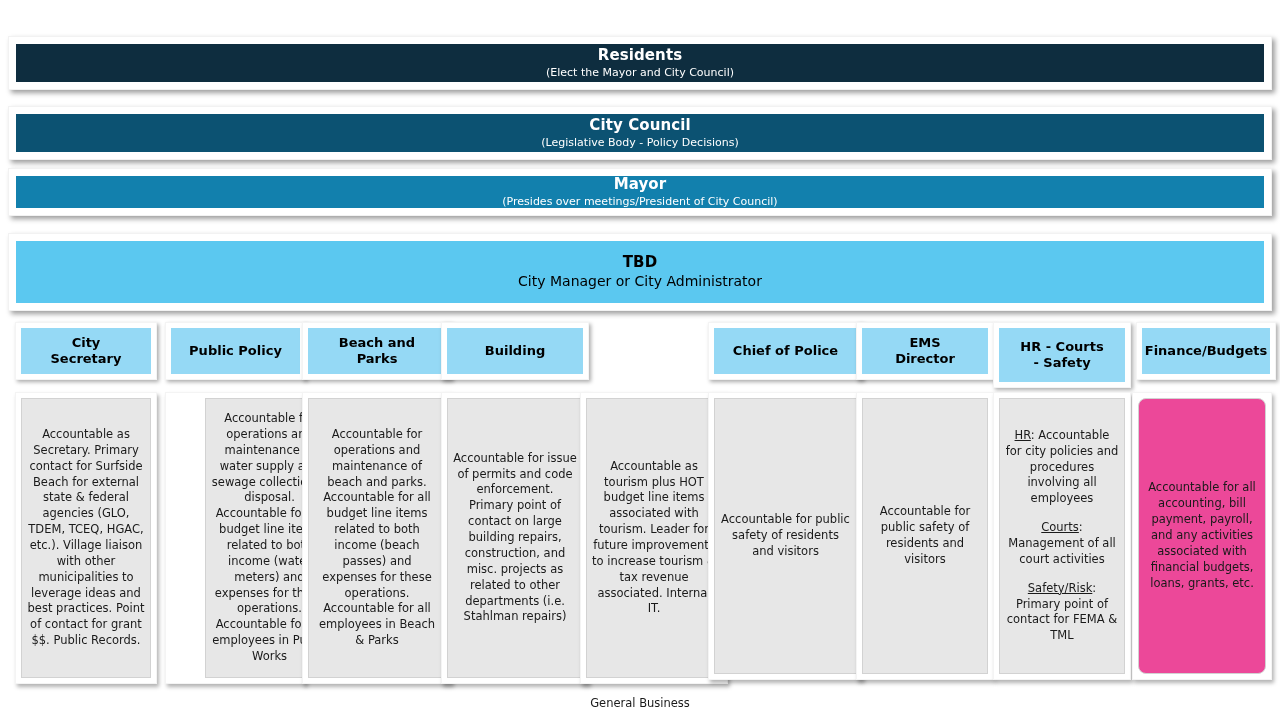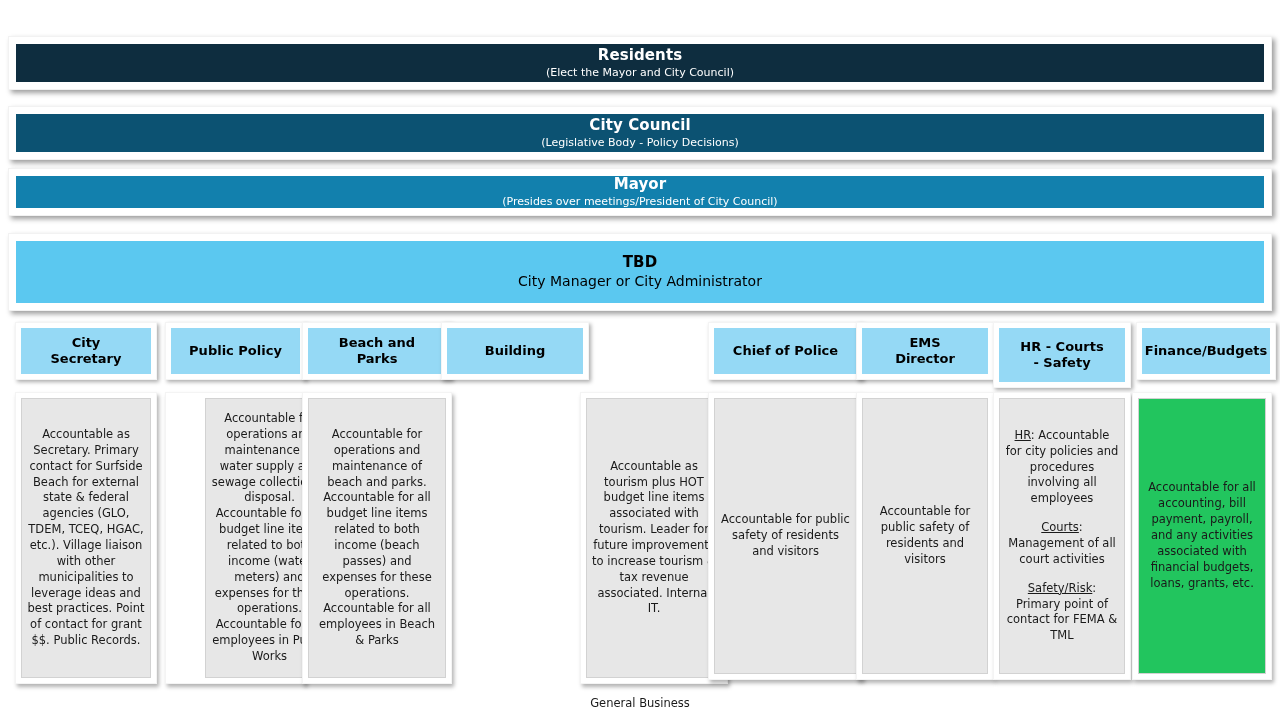--- a/index.html
+++ b/index.html
@@ -213,39 +213,42 @@
 
   <div class="desc-row" id="dept-desc-row">
       <div class="dept-desc-wrap" style="left: 7px; width: 142px; height: 292px;">
         <div class="dept-desc" style="background: rgb(231, 231, 231);">Accountable as Secretary. Primary contact for Surfside Beach for external state &amp; federal agencies (GLO, TDEM, TCEQ, HGAC, etc.). Village liaison with other municipalities to leverage ideas and best practices.  Point of contact for grant $$. Public Records.</div>
       </div>
       <div class="dept-desc-wrap" style="left: 157px; width: 141px; height: 292px;">
         <div class="dept-desc" style="background: rgb(231, 231, 231); margin-left: 34px;">Accountable for operations and maintenance of water supply and sewage collection &amp; disposal. Accountable for all budget line items related to both income (water meters) and expenses for these operations. Accountable for all employees in Public Works</div>
       </div>
       <div class="dept-desc-wrap" style="left: 294px; width: 150px; height: 292px;">
         <div class="dept-desc" style="background: rgb(231, 231, 231);">Accountable for operations and maintenance of beach and parks. Accountable for all budget line items related to both income (beach passes) and expenses for these operations. Accountable for all employees in Beach &amp; Parks</div>
+      </div>
+      <div class="dept-desc-wrap" style="left: 433px; width: 148px; height: 292px;">
+        <div class="dept-desc" style="background: rgb(231, 231, 231);">Accountable for issue of permits and code enforcement. Primary point of contact on large building repairs, construction, and misc. projects as related to other departments (i.e. Stahlman repairs)</div>
       </div>
       <div class="dept-desc-wrap" style="left: 572px; width: 148px; height: 292px;">
         <div class="dept-desc" style="background: rgb(231, 231, 231);">Accountable as tourism plus HOT budget line items associated with tourism. Leader for future improvements to increase tourism &amp; tax revenue associated. Internal IT.</div>
       </div>
       <div class="dept-desc-wrap" style="left: 700px; width: 155px; height: 288px;">
         <div class="dept-desc" style="background: rgb(231, 231, 231);">Accountable for public safety of residents and visitors</div>
       </div>
       <div class="dept-desc-wrap" style="left: 848px; width: 138px; height: 288px;">
         <div class="dept-desc" style="background: rgb(231, 231, 231);">Accountable for public safety of residents and visitors</div>
       </div>
       <div class="dept-desc-wrap" style="left: 985px; width: 138px; height: 288px;">
         <div class="dept-desc" style="background: rgb(231, 231, 231);">
           <div>
             <p class="blk"><u>HR</u><span>:  Accountable for city policies and procedures involving all employees</span></p>
             <p class="blk"><u>Courts</u><span>: Management of all court activities</span></p>
             <p class="blk"><u>Safety/Risk</u><span>:  Primary point of contact for FEMA &amp; TML</span></p>
           </div>
         </div>
       </div>
       <div class="dept-desc-wrap" style="left: 1124px; width: 140px; height: 288px;">
-        <div class="dept-desc" style="background: #22c55e;">Accountable for all accounting, bill payment, payroll, and any activities associated with financial budgets, loans, grants, etc.</div>
+        <div class="dept-desc" style="background: #ec4899; border-radius: 8px;">Accountable for all accounting, bill payment, payroll, and any activities associated with financial budgets, loans, grants, etc.</div>
       </div>
     </div>
 
   <div id="footer-caption">General Business</div>
 
 </div>
 
 </body></html>

